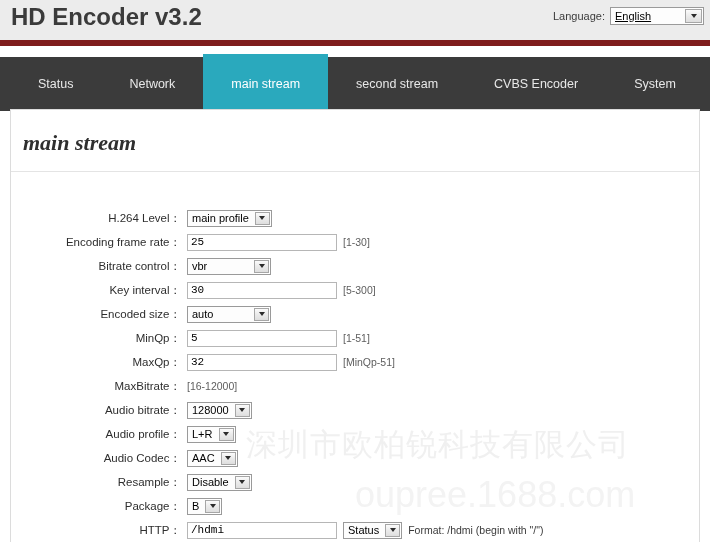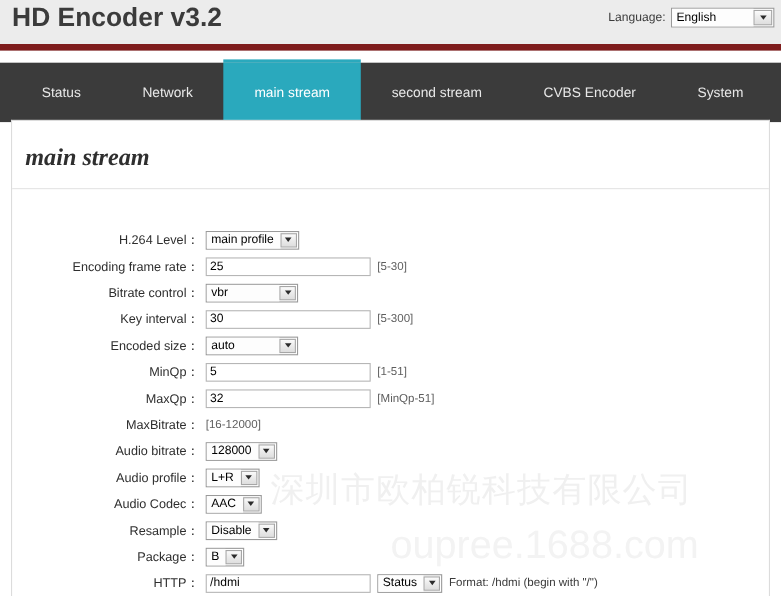--- a/index.html
+++ b/index.html
@@ -78,21 +78,21 @@
     display: flex;
     align-items: center;
     justify-content: center;
   }
   .wselect .wsel-arrow {
     width: 0; height: 0;
     border-left: 3px solid transparent;
     border-right: 3px solid transparent;
     border-top: 4px solid #2b2b2b;
   }
-  .wselect.lang { height: 18px; }
+  .wselect.lang { height: 18px; text-decoration: underline; }
   .wselect.lang .wsel-text { min-width: 64px; }
   .wselect.lang .wsel-btn { width: 17px; min-width: 17px; }
 
   
   .navbar {
     position: absolute;
     left: 0; top: 57px;
     width: 710px; height: 54px;
     background: #3b3b3b;
   }
@@ -205,21 +205,21 @@
     gap: 6px;
     position: relative;
     z-index: 2;
   }
   input.tbox {
     width: 150px;
     height: 17px;
     box-sizing: border-box;
     border: 1px solid #b6b6b6;
     background: #ffffff;
-    font-family: Liberation Sans, sans-serif;
+    font-family: Liberation Mono, monospace;
     font-size: 11px;
     color: #000;
     padding: 0 3px;
     outline: none;
   }
   input.tbox.http {
     width: 150px;
   }
   .hint {
     font-size: 10.5px;
@@ -286,21 +286,21 @@
                 <span class="wsel-arrow"></span>
               </span>
           </span>
         </div>
       </div>
 
       <div class="frow">
         <div class="flabel">Encoding frame rate：</div>
         <div class="fctl">
           <input class="tbox" type="text" value="25" style="">
-          <span class="hint">[5-30]</span>
+          <span class="hint">[1-30]</span>
         </div>
       </div>
 
       <div class="frow">
         <div class="flabel">Bitrate control：</div>
         <div class="fctl">
           <span class="wselect" style="width:84px">
             <span class="wsel-text" style="flex:1">vbr</span>
             <span class="wsel-btn">
                 <span class="wsel-arrow"></span>

